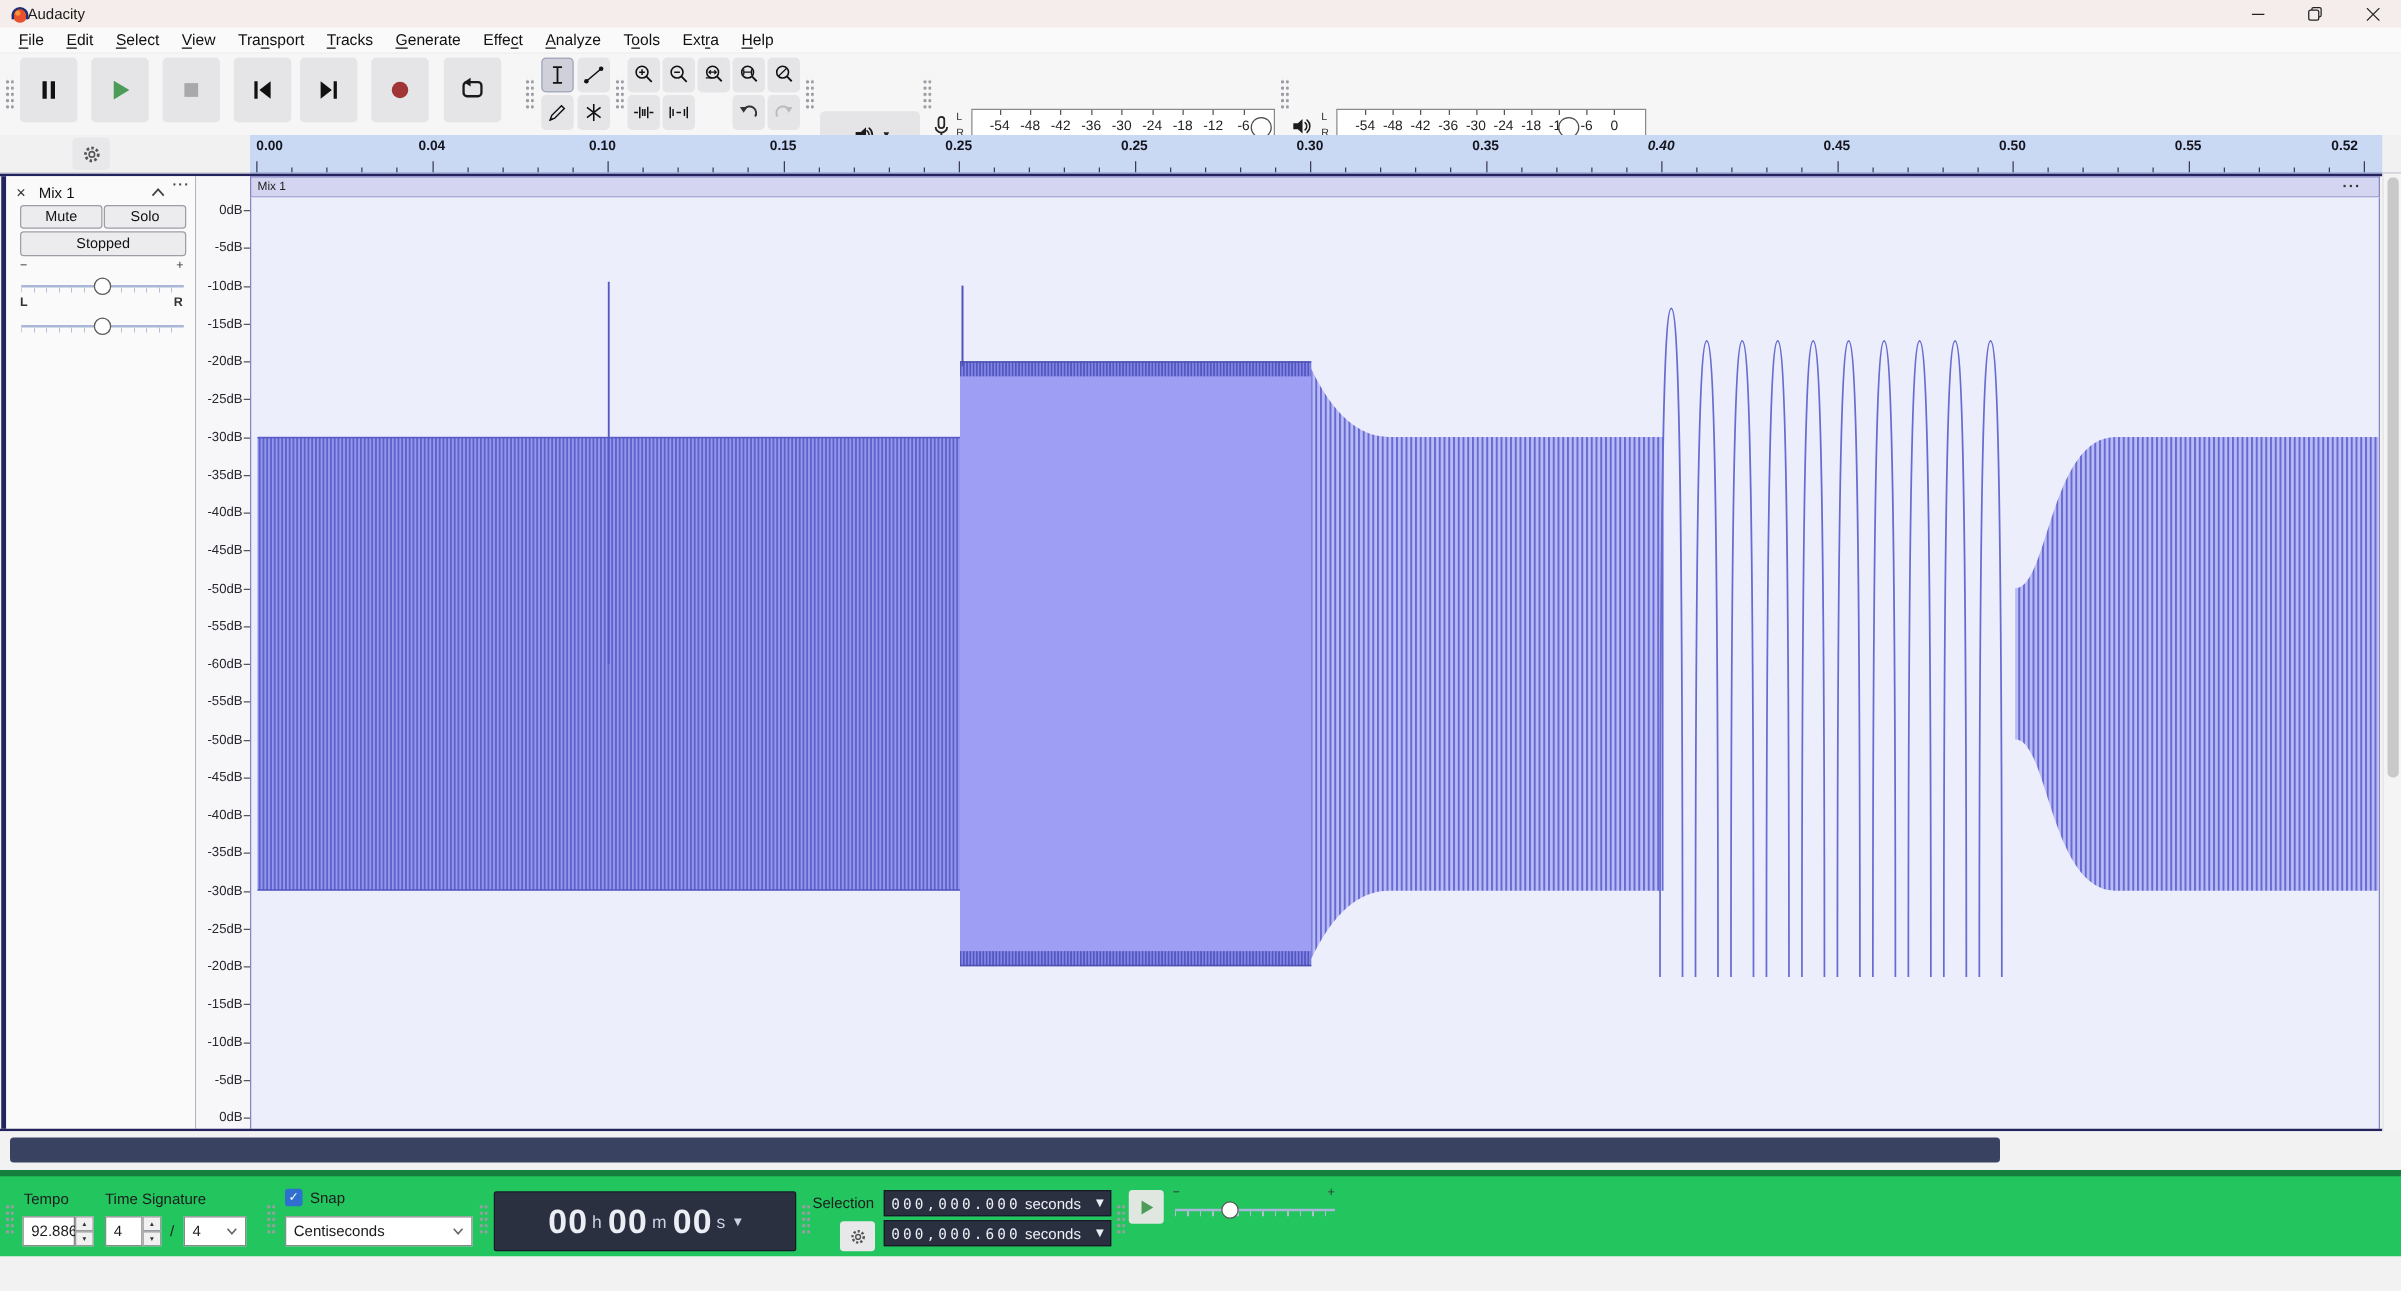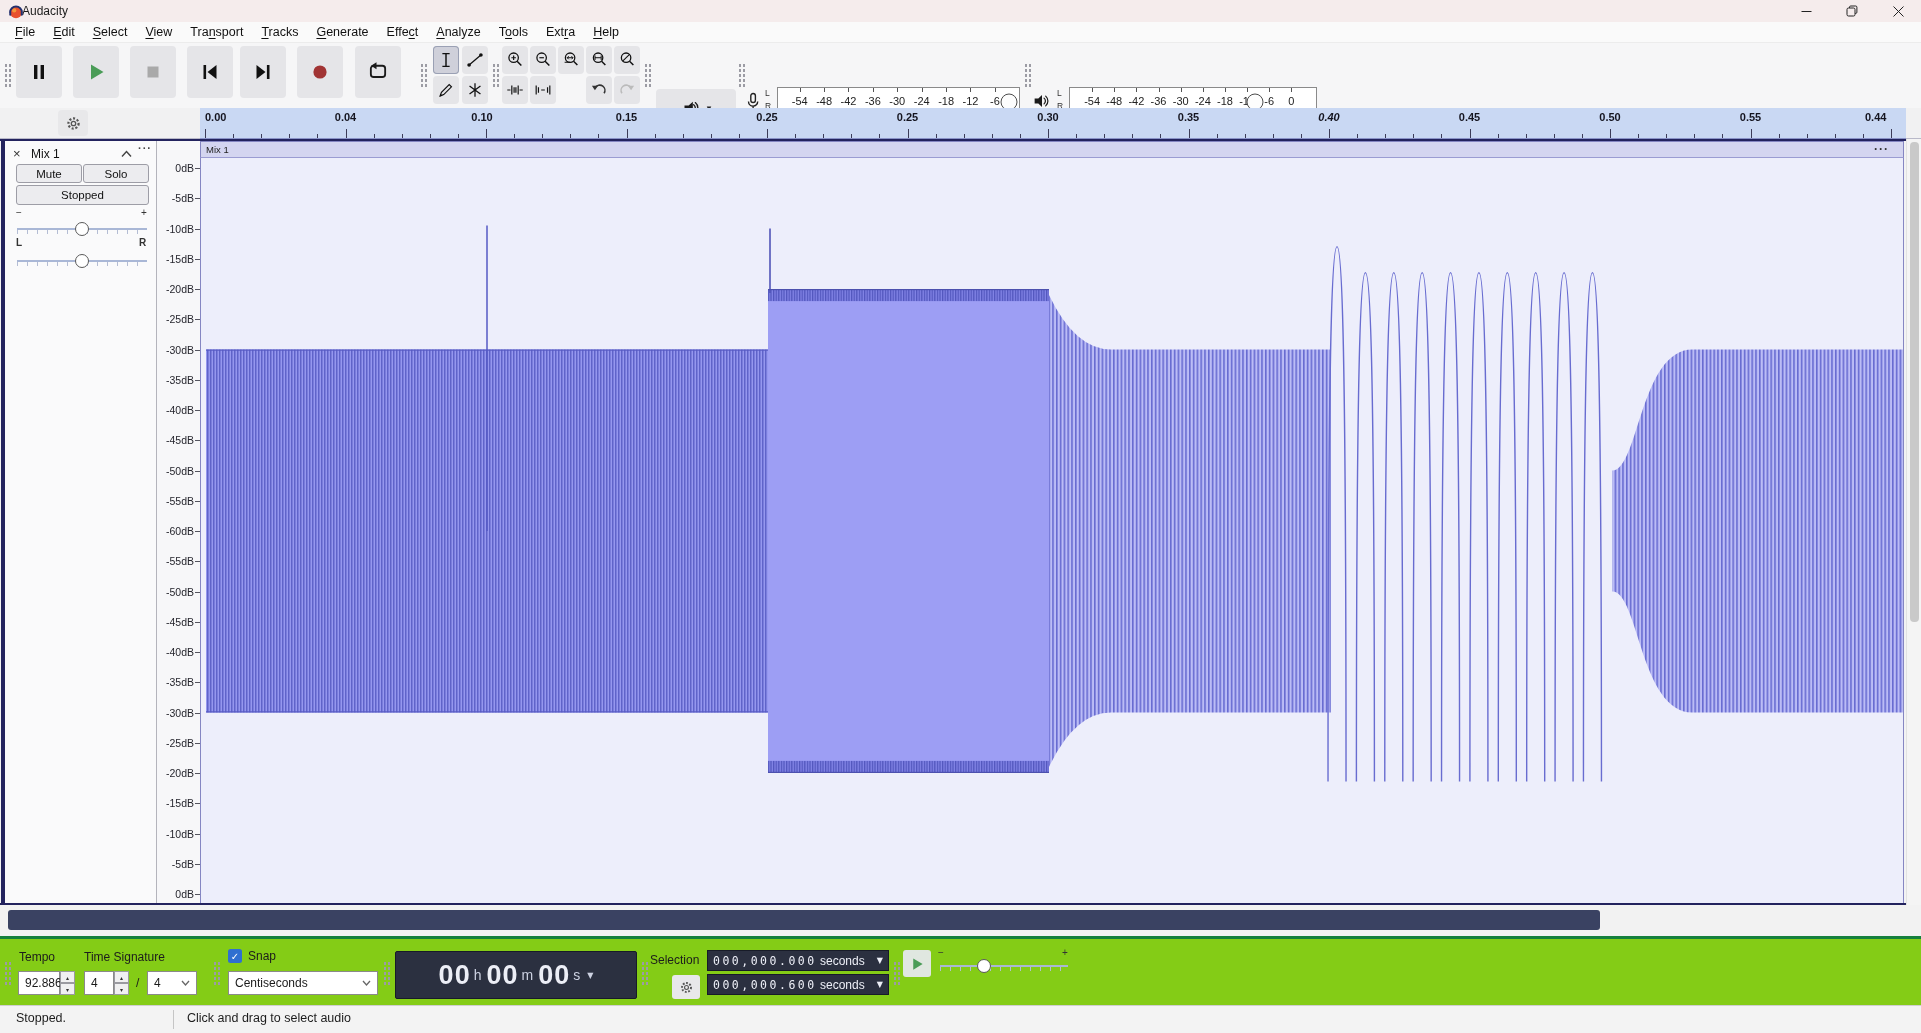--- a/index.html
+++ b/index.html
@@ -53,21 +53,21 @@
   .clip-header{position:absolute;left:0;top:2px;width:1704px;height:17px;background:#d4d5f0;border:1px solid #8586c2;border-bottom:1px solid #9b9cd2;box-sizing:border-box;font-size:9.5px;color:#222;}
   .clip-name{position:absolute;left:5px;top:2px;}
   .clip-dots{position:absolute;right:14px;top:0px;font-weight:700;font-size:12px;letter-spacing:1px;color:#333;}
   .wavecanvas{position:absolute;left:0;top:19px;width:1704px;height:745px;background:#edeefb;border-left:1px solid #8586c2;border-right:1px solid #8586c2;box-sizing:border-box;}
   .vscroll{position:absolute;left:1906px;top:139px;width:15px;height:766px;background:#f4f4f4;border-left:1px solid #e2e2e2;box-sizing:border-box;}
   .vthumb{position:absolute;left:3px;top:3px;width:9px;height:480px;background:#c9c9c9;border-radius:4px;}
   
   .hscroll{position:absolute;left:0;top:905px;width:1921px;height:31px;background:#f2f2f2;}
   .hthumb{position:absolute;left:8px;top:5px;width:1592px;height:20px;background:#3a4262;border-radius:3px;}
   
-  .bottombar{position:absolute;left:0;top:936px;width:1921px;height:69px;background:#84cc16;border-top:3px solid #15803d;box-sizing:border-box;}
+  .bottombar{position:absolute;left:0;top:936px;width:1921px;height:69px;background:#22c55e;border-top:5px solid #15803d;box-sizing:border-box;}
   .grp-label{position:absolute;font-size:12px;color:#1c1c1c;}
   .spinbox{position:absolute;height:24px;background:#fff;border:1px solid #8a8a8a;box-sizing:border-box;display:flex;align-items:center;padding-left:6px;font-size:12px;}
   .spinarrows{position:absolute;width:15px;height:24px;display:flex;flex-direction:column;}
   .spinarrows div{flex:1;background:#f0f0f1;border:1px solid #9a9aa0;font-size:6px;display:flex;align-items:center;justify-content:center;color:#333;box-sizing:border-box;font-family:"DejaVu Sans",sans-serif;}
   .dropdown{position:absolute;height:24px;background:#fff;border:1px solid #8a8a8a;box-sizing:border-box;display:flex;align-items:center;padding:0 6px;font-size:12px;justify-content:space-between;}
   .checkbox{position:absolute;width:14px;height:14px;background:#2f6fd0;border-radius:2.5px;color:#fff;font-size:10px;display:flex;align-items:center;justify-content:center;}
   .timedisp{position:absolute;left:395px;top:12px;width:242px;height:48px;background:#2b3040;border:1px solid #171b28;border-radius:2px;box-sizing:border-box;display:flex;align-items:center;justify-content:center;color:#eceef6;}
   .timedisp .digits{font-size:27px;font-weight:600;letter-spacing:1px;}
   .timedisp .unit{font-size:14px;font-weight:400;margin:0 5px 0 3px;color:#cdd2e2;}
   .tri{font-family:"DejaVu Sans",sans-serif;}
@@ -415,21 +415,21 @@
       <div class="tl-label" style="left: 282px; transform: translateX(-50%);">0.10</div>
       <div class="tl-label" style="left: 426.5px; transform: translateX(-50%);">0.15</div>
       <div class="tl-label" style="left: 567px; transform: translateX(-50%);">0.25</div>
       <div class="tl-label" style="left: 707.5px; transform: translateX(-50%);">0.25</div>
       <div class="tl-label" style="left: 848px; transform: translateX(-50%);">0.30</div>
       <div class="tl-label" style="left: 988.5px; transform: translateX(-50%);">0.35</div>
       <div class="tl-label" style="left: 1129px; transform: translateX(-50%); font-style: italic;">0.40</div>
       <div class="tl-label" style="left: 1269.5px; transform: translateX(-50%);">0.45</div>
       <div class="tl-label" style="left: 1410px; transform: translateX(-50%);">0.50</div>
       <div class="tl-label" style="left: 1550.5px; transform: translateX(-50%);">0.55</div>
-      <div class="tl-label" style="left: 1665px;">0.44</div>
+      <div class="tl-label" style="left: 1665px;">0.52</div>
     </div>
   <div class="ruler-corner"></div>
 
   <div class="main">
     <div class="track-topline"></div>
     <div class="sel-strip"></div>
 
     <div class="panel">
       <span class="abs" style="left:8px;top:5px;font-size:13px;color:#333">×</span>
       <span class="abs" style="left:26px;top:6px;font-size:12px;color:#111">Mix 1</span>
@@ -625,18 +625,13 @@
           <polygon points="7,4.5 19.5,12 7,19.5" fill="#4a9c57"></polygon>
         </svg>
     </div>
     <span class="abs" style="left:938px;top:8px;font-size:10px;color:#333">−</span>
     <span class="abs" style="left:1062px;top:8px;font-size:10px;color:#333">+</span>
     <div class="slider-track" style="left:940px;top:26px;width:128px"></div>
     <div class="slider-ticks" style="left:940px;top:28px;width:128px"></div>
     <div class="slider-thumb" style="left:984px;top:27px"></div>
   </div>
 
-  <div class="statusbar">
-    <span class="abs" style="left:16px;top:5px">Stopped.</span>
-    <div class="status-div" style="left:173px"></div>
-    <span class="abs" style="left:187px;top:5px">Click and drag to select audio</span>
-  </div>
 </div>
 
 </body></html>

